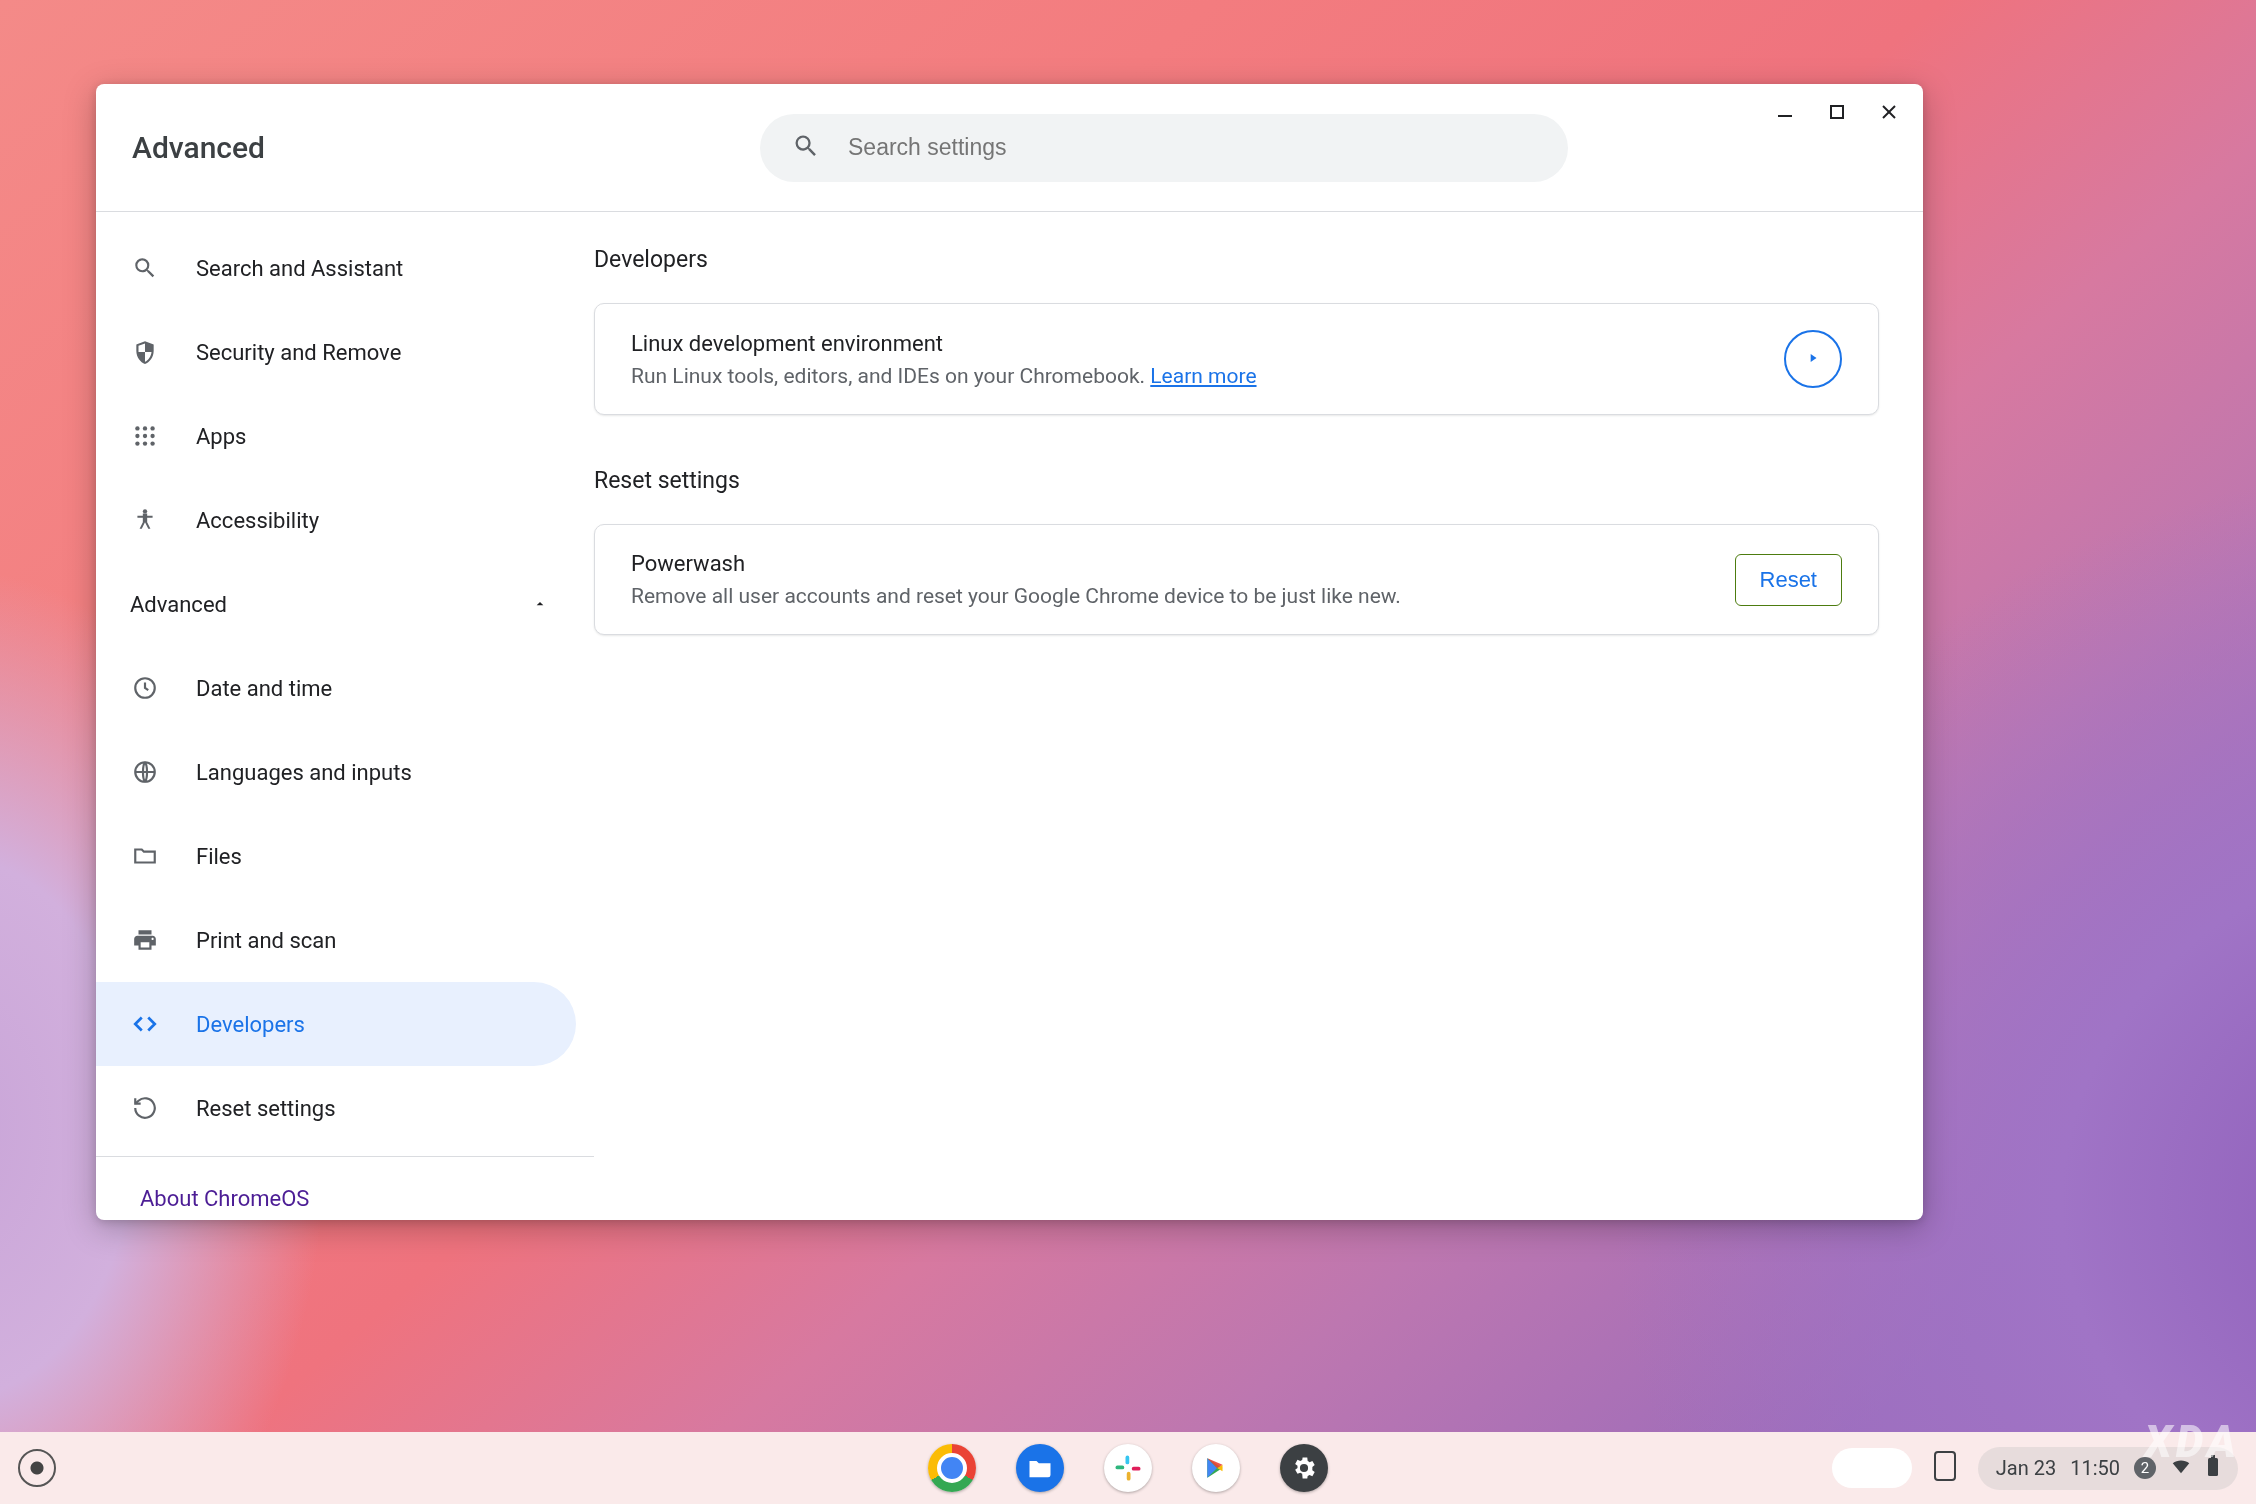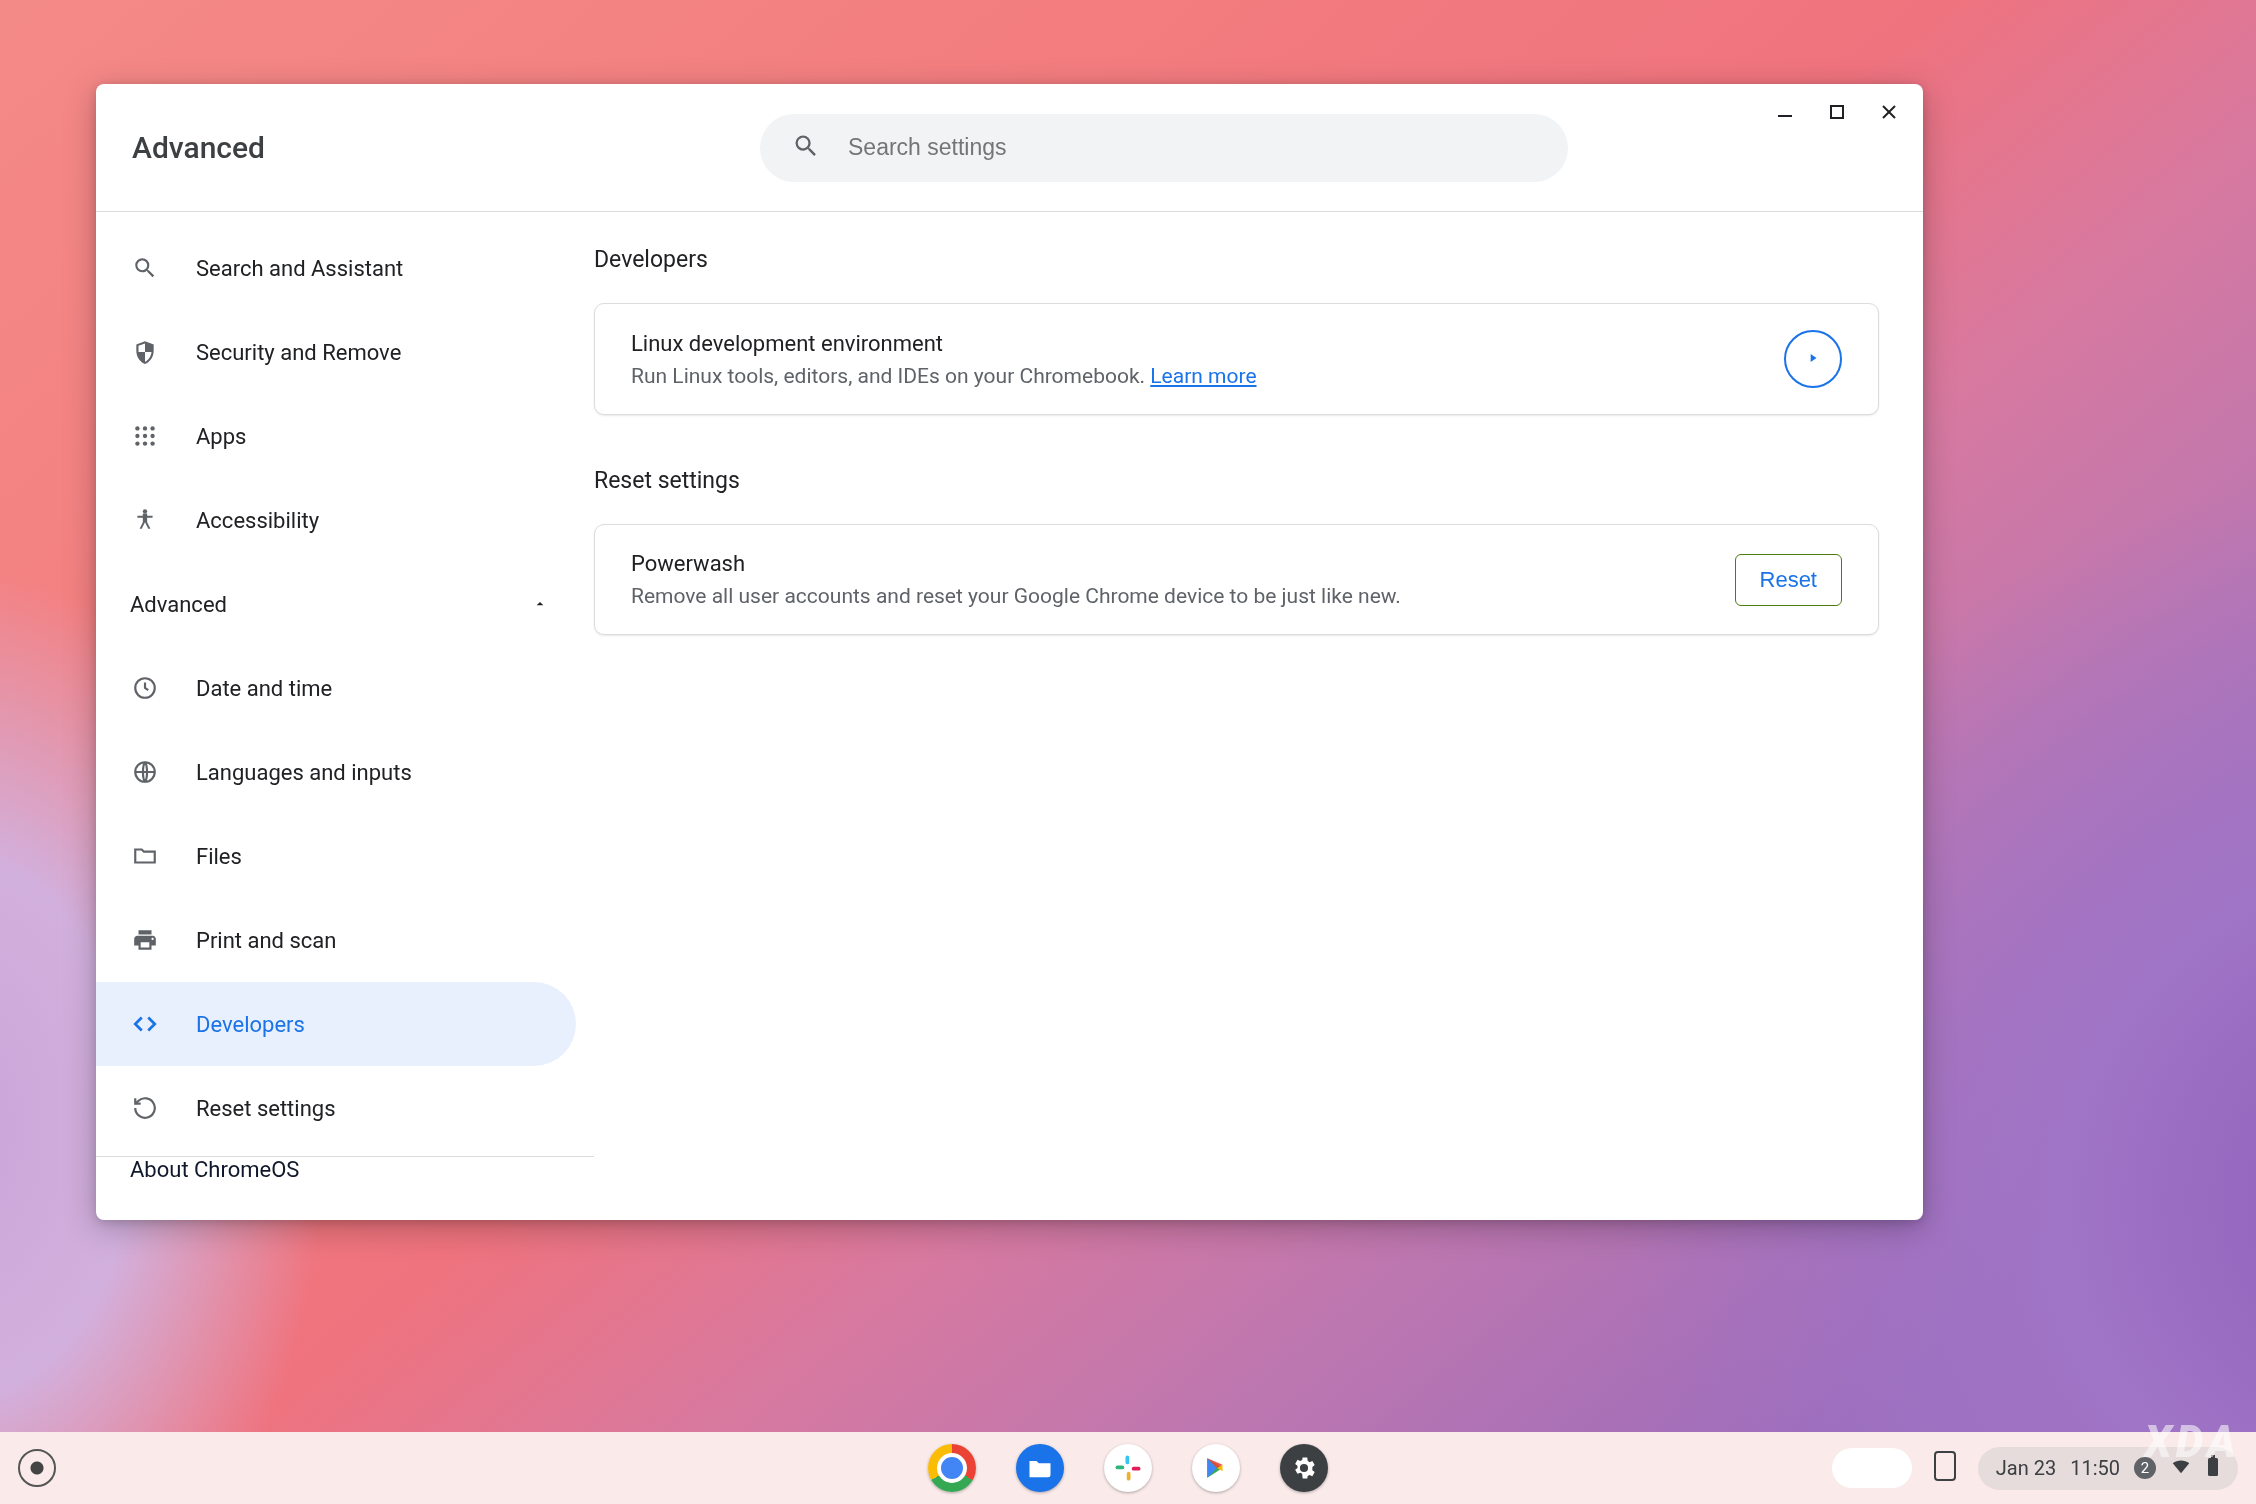--- a/index.html
+++ b/index.html
@@ -30,21 +30,21 @@
 .searchwrap input { border: 0; background: transparent; outline: 0; font-size: 23px; color: #737373; flex: 1; }
 .searchwrap svg { width: 28px; height: 28px; }
 
 .body { flex: 1; display: flex; overflow: hidden; }
 .sidebar { width: 498px; padding-top: 14px; overflow: auto; }
 .sidebar .item { height: 84px; display: flex; align-items: center; padding-left: 34px; gap: 36px; font-size: 22px; color: #202124; cursor: pointer; border-radius: 0 46px 46px 0; margin-right: 18px; }
 .sidebar .item.active { color: #1a73e8; background: #e8f0fe; }
 .sidebar .item .ico { width: 30px; height: 30px; display: flex; align-items: center; justify-content: center; color: #5f6368; }
 .sidebar .item.active .ico { color: #1a73e8; }
 .section-head { height: 84px; display: flex; align-items: center; padding: 0 46px 0 34px; font-size: 22px; color: #202124; cursor: pointer; justify-content: space-between; }
-.about { height: 84px; display: flex; align-items: flex-start; padding-left: 34px; font-size: 22px; color: #0f172a; border-top: 1px solid #dadce0; margin-top: 6px; cursor: pointer; }
+.about { height: 84px; display: flex; align-items: center; padding-left: 44px; font-size: 22px; color: #4c1d95; border-top: 1px solid #dadce0; margin-top: 6px; cursor: pointer; }
 
 .main { flex: 1; padding: 34px 44px 0 0; }
 .section-title { font-size: 23px; color: #202124; margin-bottom: 30px; }
 .card { background: #fff; border: 1px solid #dadce0; border-radius: 10px; padding: 26px 36px; display: flex; align-items: center; justify-content: space-between; margin-bottom: 52px; box-shadow: 0 1px 2px rgba(60,64,67,.12); gap: 28px; }
 .card .lh { display: flex; flex-direction: column; gap: 8px; }
 .card .ctitle { font-size: 22px; color: #202124; }
 .card .csub { font-size: 21px; color: #5f6368; }
 .card .csub a { color: #1a73e8; text-decoration: underline; }
 .circle-btn { width: 58px; height: 58px; border: 2px solid #1a73e8; border-radius: 50%; display: flex; align-items: center; justify-content: center; cursor: pointer; }
 .reset-btn { padding: 12px 24px; font-size: 22px; border: 1px solid #4d7c0f; color: #1a73e8; background: #fff; border-radius: 6px; cursor: pointer; }

